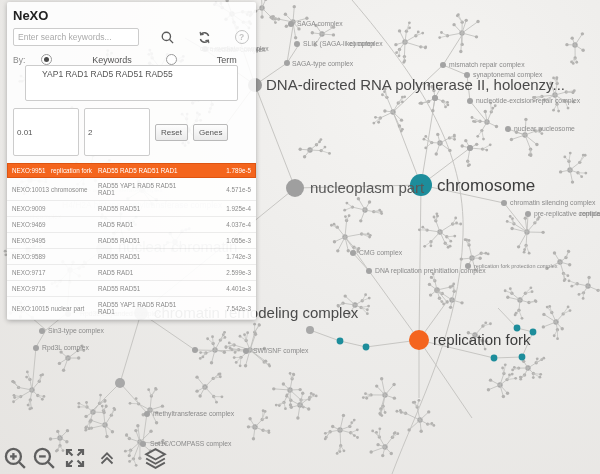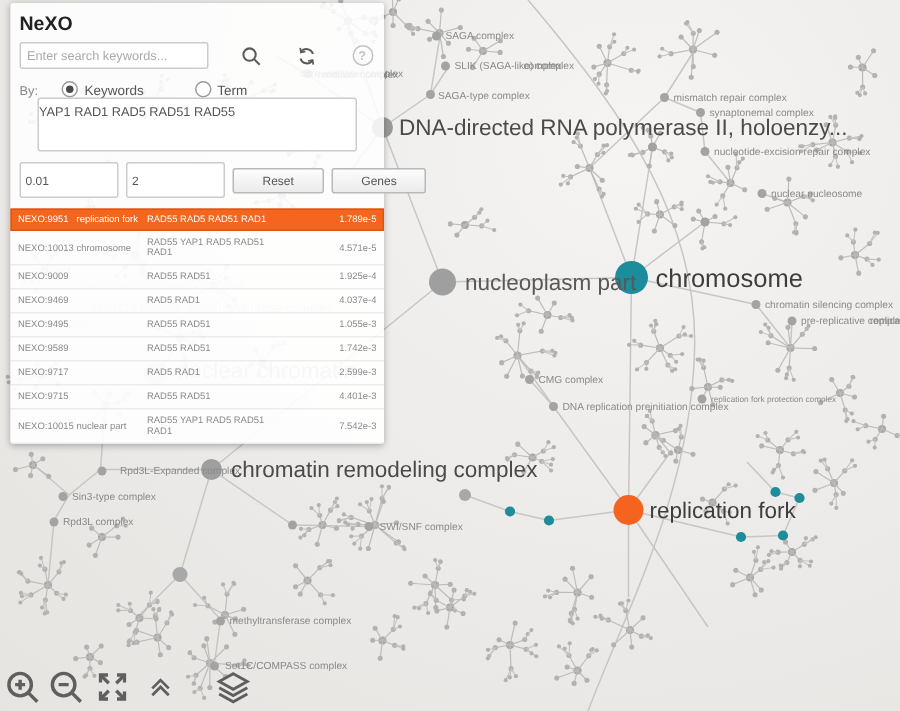--- a/index.html
+++ b/index.html
@@ -18,29 +18,29 @@
     font-size:8.5px;color:#555;padding:0 4px;font-family:inherit;background:#fff;}
   .search-input::placeholder{color:#aaa;}
   .icon-btn{width:17px;height:17px;display:flex;align-items:center;justify-content:center;flex:none;}
   .help-circle{width:12px;height:12px;border:1.4px solid #c3c3c3;border-radius:50%;
     color:#c3c3c3;font-size:8.5px;font-weight:700;display:flex;align-items:center;justify-content:center;}
   .by-row{display:flex;align-items:flex-end;margin:8px 2px 0 2px;font-size:8.5px;color:#888;}
   .radio-group{display:flex;align-items:center;gap:4px;margin-left:16px;cursor:default;}
   .radio-group.second{margin-left:34px;}
   .radio{width:9px;height:9px;border:1px solid #9a9a9a;border-radius:50%;background:#fff;position:relative;flex:none;}
   .radio.checked::after{content:"";position:absolute;left:2px;top:2px;right:2px;bottom:2px;background:#4a4a4a;border-radius:50%;}
-  .radio-label{font-size:9px;color:#555;}
+  .radio-label{font-size:9px;color:#555;margin-left:36px;}
   .section-title{font-size:11.5px;color:#555;margin:13px 2px 4px 2px;font-weight:400;}
   .query-box{display:block;width:213px;height:36px;box-sizing:border-box;border:1px solid #ccc;border-radius:2px;
-    font-size:8.5px;color:#555;padding:3px 0;resize:none;font-family:inherit;background:#fff;margin:0 auto;}
+    font-size:8.5px;color:#555;padding:3px 16px;resize:none;font-family:inherit;background:#fff;margin:0 auto;}
   .params{display:flex;align-items:center;gap:5px;margin:7px 2px 0 2px;}
   .param-input{width:58px;height:14px;border:1px solid #ccc;border-radius:2px;font-size:8px;color:#555;
-    padding:4px 3px;font-family:inherit;background:#fff;}
+    padding:16px 3px;font-family:inherit;background:#fff;}
   .btn{height:17px;font-size:8px;color:#555;background:linear-gradient(#fdfdfd,#ebebeb);
-    border:1px solid #b9b9b9;border-radius:2px;padding:0 19px;font-family:inherit;}
+    border:1px solid #b9b9b9;border-radius:2px;padding:0 5px;font-family:inherit;}
   .results{margin:7px -4px 0 -4px;}
   .trow{display:grid;grid-template-columns:39px 47px 96px 1fr;align-items:center;
     padding:4px 5px;font-size:6.3px;color:#8a8a8a;
     border-bottom:1px solid rgba(0,0,0,0.07);background:rgba(255,255,255,0.42);}
   .trow .pv{text-align:right;}
   .trow.selected{background:#f4651d;border:1px solid #dd5513;border-bottom:1px solid #dd5513;color:#fff;padding:3px 4px;}
 
   
   .toolbar{position:absolute;left:0;bottom:3px;height:28px;width:180px;}
   .tool{position:absolute;bottom:0;width:26px;height:26px;display:flex;align-items:center;justify-content:center;}

